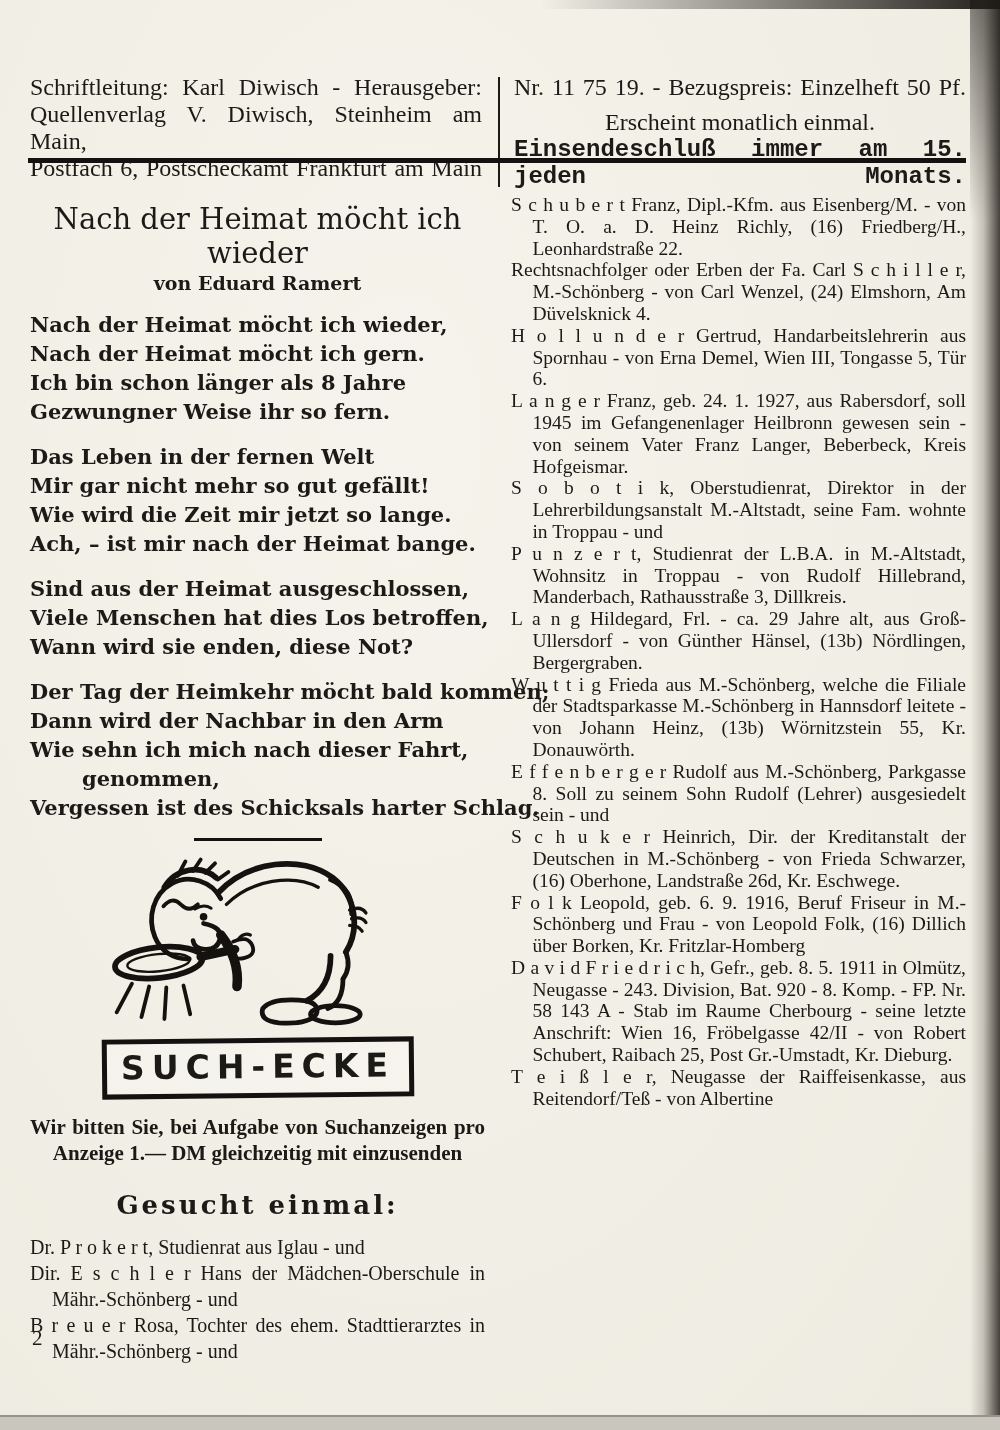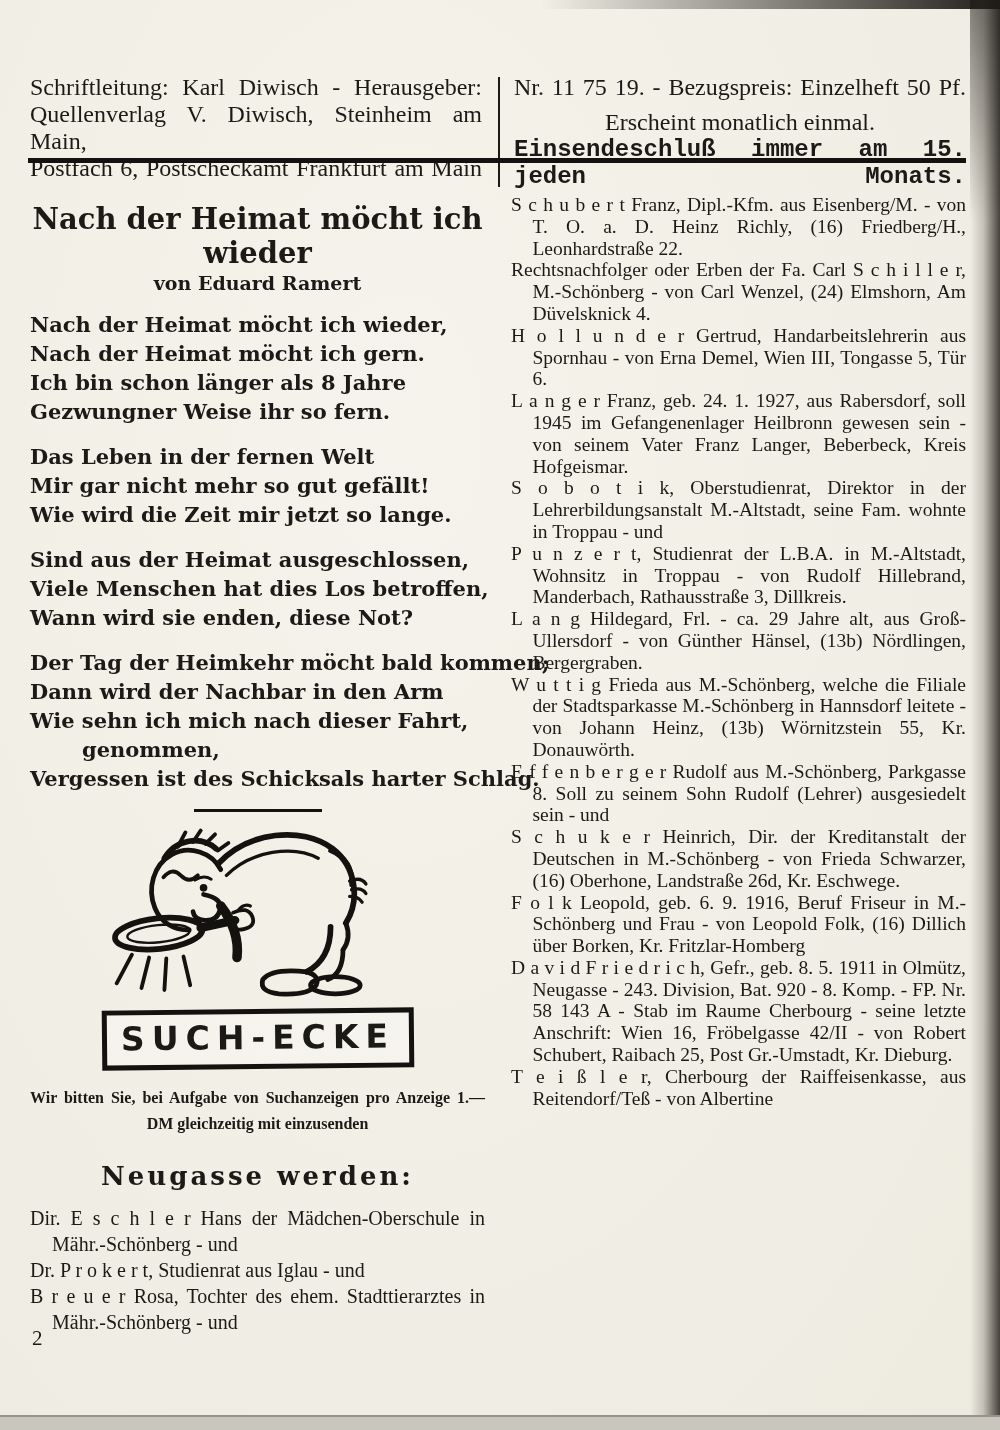--- a/index.html
+++ b/index.html
@@ -25,34 +25,34 @@
   .mh-divider{width:2px;background:#1c1a17;margin:3px 14px 3px 16px;}
   .mh-line{font-size:24px;line-height:27px;text-align:justify;text-align-last:justify;}
   .mh-line.center{text-align:center;text-align-last:center;margin-top:8px;}
   .mh-line.bold{font-weight:bold;font-family:Liberation Mono, monospace;}
   .head-rule{position:absolute;top:158px;left:28px;width:938px;height:5px;background:#141210;}
   
   .columns{position:absolute;top:194px;left:30px;width:936px;display:flex;gap:26px;}
   .col-left{width:455px;}
   .col-right{width:455px;}
   
-  .poem-title{font-family:"DejaVu Serif", serif;font-weight:bold;font-size:29px;
+  .poem-title{font-family:"DejaVu Serif", serif;font-weight:normal;font-size:29px;
     text-align:center;margin:8px 0 2px;}
   .poem-byline{font-family:"DejaVu Serif", serif;font-weight:bold;font-size:19px;
     text-align:center;margin:0 0 16px;}
   .stanza{margin:0 0 16px;}
   .pl{font-family:"DejaVu Serif", serif;font-weight:bold;font-size:21px;line-height:29px;white-space:nowrap;}
   .pl.indent{padding-left:52px;}
   .small-rule{width:128px;height:3px;background:#141210;margin:6px auto 8px;}
   
   .cartoon-wrap{text-align:center;margin:0 0 -6px;}
   .sign-box{width:286px;margin:0 auto;border:5px solid #141210;padding:4px 8px 7px;
     text-align:center;transform:rotate(-0.6deg);background:rgba(255,255,255,0.25);}
   .sign-text{font-family:"DejaVu Sans", sans-serif;font-weight:bold;font-size:33px;letter-spacing:7px;}
-  .notice{font-weight:bold;font-size:16px;line-height:26px;text-align:justify;
+  .notice{font-weight:bold;font-size:21px;line-height:26px;text-align:justify;
     text-align-last:center;margin:16px 0 24px;}
   .gesucht{font-family:"DejaVu Serif", serif;font-weight:bold;font-size:26px;
     letter-spacing:3px;text-align:center;margin:12px 0 14px;}
   
   .entry{margin:0;text-align:justify;text-indent:-1.1em;padding-left:1.1em;}
   .col-left .entry{font-size:20px;line-height:26px;}
   .col-right .entry{font-size:19.5px;line-height:21.8px;}
   .page-number{position:absolute;left:32px;top:1326px;font-size:21px;}
 </style>
 </head>
@@ -88,20 +88,21 @@
       <div class="stanza">
         <div class="pl">Nach der Heimat möcht ich wieder,</div>
         <div class="pl">Nach der Heimat möcht ich gern.</div>
         <div class="pl">Ich bin schon länger als 8 Jahre</div>
         <div class="pl">Gezwungner Weise ihr so fern.</div>
       </div>
       <div class="stanza">
         <div class="pl">Das Leben in der fernen Welt</div>
         <div class="pl">Mir gar nicht mehr so gut gefällt!</div>
         <div class="pl">Wie wird die Zeit mir jetzt so lange.</div>
+        <div class="pl">Ach, – ist mir nach der Heimat bange.</div>
       </div>
       <div class="stanza">
         <div class="pl">Sind aus der Heimat ausgeschlossen,</div>
         <div class="pl">Viele Menschen hat dies Los betroffen,</div>
         <div class="pl">Wann wird sie enden, diese Not?</div>
       </div>
       <div class="stanza">
         <div class="pl">Der Tag der Heimkehr möcht bald kommen;</div>
         <div class="pl">Dann wird der Nachbar in den Arm</div>
         <div class="pl">Wie sehn ich mich nach dieser Fahrt,</div>
@@ -159,40 +160,40 @@
           </g>
         </svg>
       </div>
 
       <div class="sign-box">
         <span class="sign-text">SUCH-ECKE</span>
       </div>
 
       <p class="notice">Wir bitten Sie, bei Aufgabe von Suchanzeigen pro Anzeige 1.— DM gleichzeitig mit einzusenden</p>
 
-      <h2 class="gesucht">Neugasse werden:</h2>
+      <h2 class="gesucht">Gesucht einmal:</h2>
 
+      <p class="entry">Dr. P r o k e r t, Studienrat aus Iglau - und</p>
       <p class="entry">Dir. E s c h l e r Hans der Mädchen-Oberschule in Mähr.-Schönberg - und</p>
-      <p class="entry">Dr. P r o k e r t, Studienrat aus Iglau - und</p>
       <p class="entry">B r e u e r Rosa, Tochter des ehem. Stadttierarztes in Mähr.-Schönberg - und</p>
     </section>
 
     <section class="col col-right">
       <p class="entry">S c h u b e r t Franz, Dipl.-Kfm. aus Eisenberg/M. - von T. O. a. D. Heinz Richly, (16) Friedberg/H., Leonhardstraße 22.</p>
       <p class="entry">Rechtsnachfolger oder Erben der Fa. Carl S c h i l l e r, M.-Schönberg - von Carl Wenzel, (24) Elmshorn, Am Düvelsknick 4.</p>
       <p class="entry">H o l l u n d e r Gertrud, Handarbeitslehrerin aus Spornhau - von Erna Demel, Wien III, Tongasse 5, Tür 6.</p>
       <p class="entry">L a n g e r Franz, geb. 24. 1. 1927, aus Rabersdorf, soll 1945 im Gefangenenlager Heilbronn gewesen sein - von seinem Vater Franz Langer, Beberbeck, Kreis Hofgeismar.</p>
       <p class="entry">S o b o t i k, Oberstudienrat, Direktor in der Lehrerbildungsanstalt M.-Altstadt, seine Fam. wohnte in Troppau - und</p>
       <p class="entry">P u n z e r t, Studienrat der L.B.A. in M.-Altstadt, Wohnsitz in Troppau - von Rudolf Hillebrand, Manderbach, Rathausstraße 3, Dillkreis.</p>
       <p class="entry">L a n g Hildegard, Frl. - ca. 29 Jahre alt, aus Groß-Ullersdorf - von Günther Hänsel, (13b) Nördlingen, Bergergraben.</p>
       <p class="entry">W u t t i g Frieda aus M.-Schönberg, welche die Filiale der Stadtsparkasse M.-Schönberg in Hannsdorf leitete - von Johann Heinz, (13b) Wörnitzstein 55, Kr. Donauwörth.</p>
       <p class="entry">E f f e n b e r g e r Rudolf aus M.-Schönberg, Parkgasse 8. Soll zu seinem Sohn Rudolf (Lehrer) ausgesiedelt sein - und</p>
       <p class="entry">S c h u k e r Heinrich, Dir. der Kreditanstalt der Deutschen in M.-Schönberg - von Frieda Schwarzer, (16) Oberhone, Landstraße 26d, Kr. Eschwege.</p>
       <p class="entry">F o l k Leopold, geb. 6. 9. 1916, Beruf Friseur in M.-Schönberg und Frau - von Leopold Folk, (16) Dillich über Borken, Kr. Fritzlar-Homberg</p>
       <p class="entry">D a v i d F r i e d r i c h, Gefr., geb. 8. 5. 1911 in Olmütz, Neugasse - 243. Division, Bat. 920 - 8. Komp. - FP. Nr. 58 143 A - Stab im Raume Cherbourg - seine letzte Anschrift: Wien 16, Fröbelgasse 42/II - von Robert Schubert, Raibach 25, Post Gr.-Umstadt, Kr. Dieburg.</p>
-      <p class="entry">T e i ß l e r, Cherbourg der Raiffeisenkasse, aus Reitendorf/Teß - von Albertine</p>
+      <p class="entry">T e i ß l e r, Neugasse der Raiffeisenkasse, aus Reitendorf/Teß - von Albertine</p>
     </section>
 
   </main>
 
   <div class="page-number">2</div>
 
 </div>
 
 </body></html>

